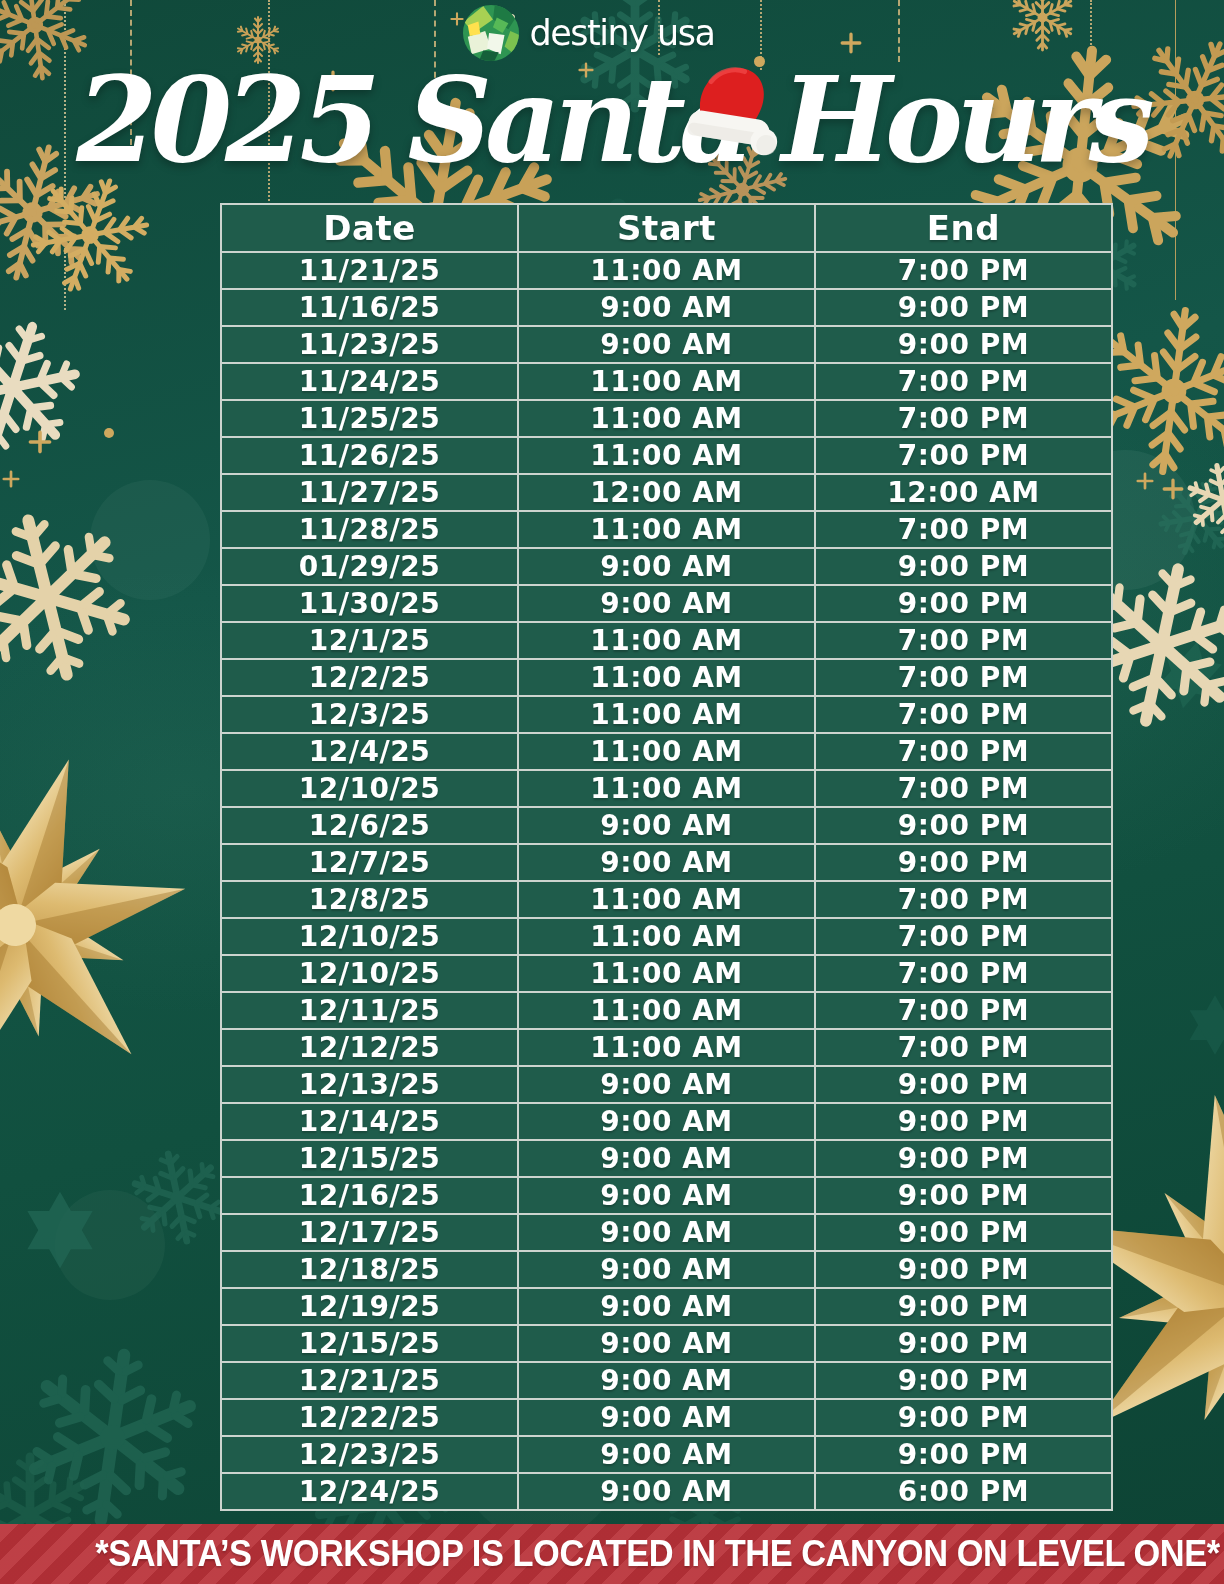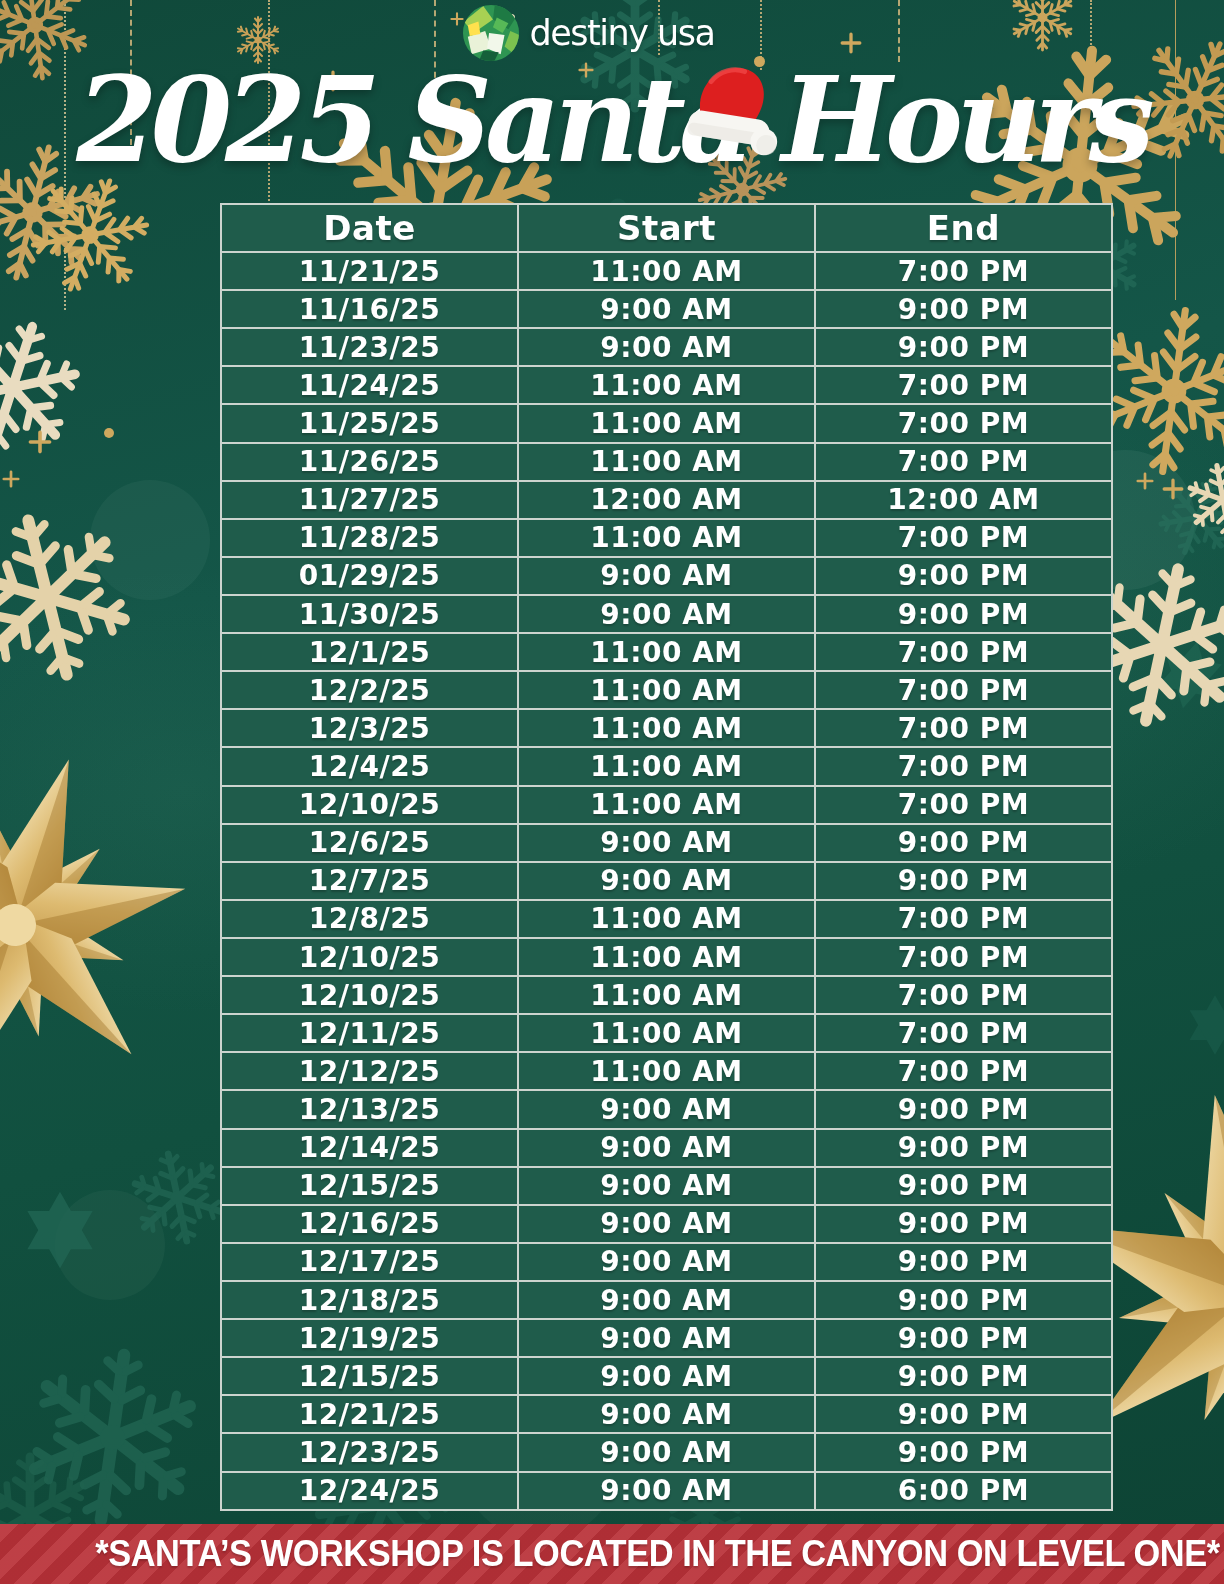--- a/index.html
+++ b/index.html
@@ -461,20 +461,25 @@
             <td>12/15/25</td>
             <td>9:00 AM</td>
             <td>9:00 PM</td>
           </tr>
           <tr>
             <td>12/21/25</td>
             <td>9:00 AM</td>
             <td>9:00 PM</td>
           </tr>
           <tr>
+            <td>12/22/25</td>
+            <td>9:00 AM</td>
+            <td>9:00 PM</td>
+          </tr>
+          <tr>
             <td>12/23/25</td>
             <td>9:00 AM</td>
             <td>9:00 PM</td>
           </tr>
           <tr>
             <td>12/24/25</td>
             <td>9:00 AM</td>
             <td>6:00 PM</td>
           </tr>
         </tbody>

